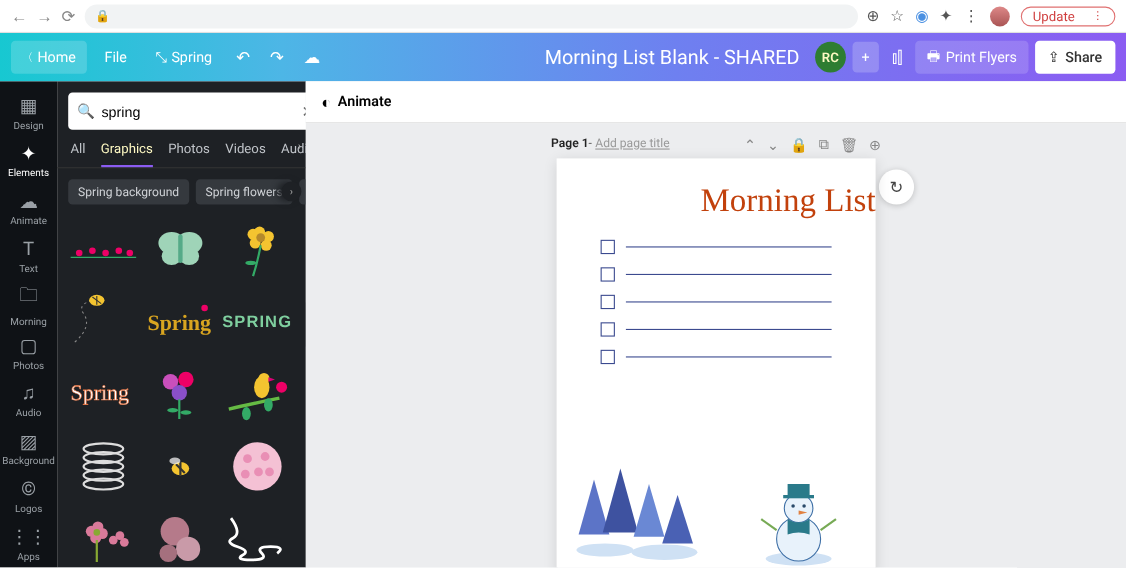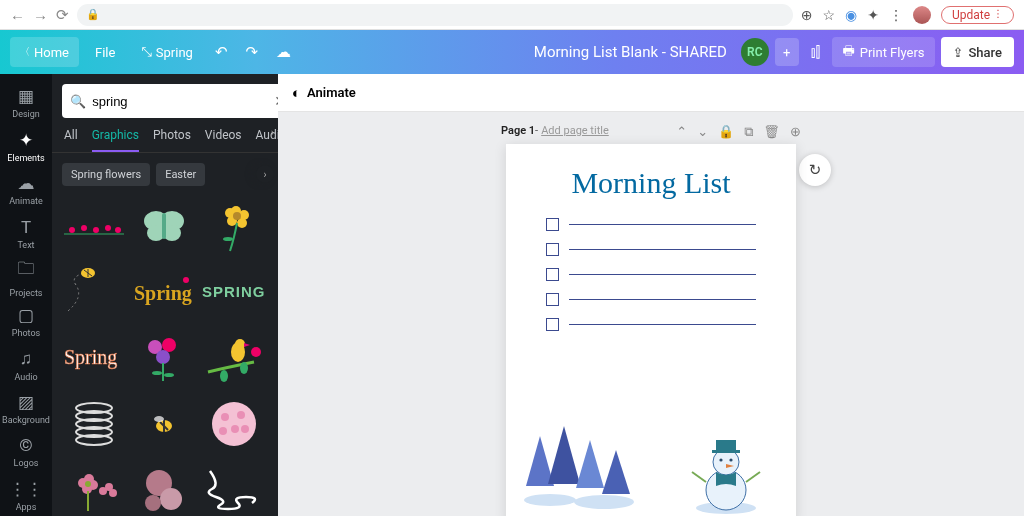--- a/index.html
+++ b/index.html
@@ -5,68 +5,68 @@
   * { box-sizing: border-box; margin: 0; padding: 0; }
   body { font-family: -apple-system, BlinkMacSystemFont, "Segoe UI", Roboto, sans-serif; font-size: 13px; background: #fff; width: 1024px; height: 516px; overflow: hidden; }
   
   
   .browser-bar { height: 30px; display: flex; align-items: center; gap: 8px; padding: 0 10px; background: #fff; border-bottom: 1px solid #e0e0e0; }
   .nav-arrow { color: #888; font-size: 15px; cursor: pointer; }
   .addr-wrap { flex: 1; display: flex; align-items: center; gap: 6px; background: #f1f3f4; border-radius: 14px; height: 22px; padding: 0 10px; color: #555; font-size: 12px; }
   .addr-wrap .lock { font-size: 11px; }
   .chrome-icons { display: flex; align-items: center; gap: 10px; color: #555; font-size: 14px; }
   .avatar-dot { width: 18px; height: 18px; border-radius: 50%; background: linear-gradient(#d88,#a55); }
-  .update-pill { border: 1px solid #e07070; color: #d04040; border-radius: 12px; padding: 1px 10px; font-size: 12px; display:flex; align-items:flex-start; gap:3px;}
+  .update-pill { border: 1px solid #e07070; color: #d04040; border-radius: 12px; padding: 1px 10px; font-size: 12px; display:flex; align-items:flex-start; gap:16px;}
   
   
   .canva-bar { height: 44px; background: linear-gradient(90deg,#17c8d1 0%, #4db6e6 25%, #6e80f0 60%, #8b5cf2 100%); display: flex; align-items: center; padding: 0 10px; gap: 6px; }
   .home-btn { background: rgba(255,255,255,0.18); color: #fff; border-radius: 4px; height: 30px; display: flex; align-items: center; gap: 4px; padding: 0 10px; font-size: 13px; }
   .home-btn .chev { font-size: 10px; }
   .bar-item { color: #fff; padding: 0 10px; font-size: 13px; display:flex; align-items:center; gap:4px;}
   .bar-icon { color: #fff; font-size: 15px; padding: 0 6px; }
   .bar-spacer { flex: 1; }
-  .doc-title { color: #fff; font-size: 15px; }
-  .user-badge { width: 28px; height: 28px; border-radius: 50%; background: #2e7d32; color: #86efac; display:flex; align-items:center; justify-content:center; font-size:12px; font-weight:600; margin-left:8px;}
+  .doc-title { color: #fff; font-size: 18px; }
+  .user-badge { width: 28px; height: 28px; border-radius: 50%; background: #2e7d32; color: #fef9c3; display:flex; align-items:center; justify-content:center; font-size:12px; font-weight:600; margin-left:8px;}
   .plus-badge { width: 24px; height: 28px; background: rgba(255,255,255,0.2); border-radius: 4px; color:#fff; display:flex; align-items:center; justify-content:center;}
   .print-btn { background: rgba(255,255,255,0.16); color:#fff; border-radius:4px; height:30px; padding:0 10px; display:flex; align-items:center; gap:5px;}
   .share-btn { background:#fff; color:#333; border-radius:4px; height:30px; padding:0 12px; display:flex; align-items:center; gap:5px; font-weight:500;}
   
   
   .main { display:flex; height: 442px; }
   .side-rail { width:52px; background:#0f1216; display:flex; flex-direction:column; align-items:center; padding-top:8px; gap:2px;}
   .rail-item { width:52px; height:52px; display:flex; flex-direction:column; align-items:center; justify-content:center; color:#9aa0a6; font-size:9px; gap:3px; cursor:pointer;}
   .rail-item.active { color:#fff; }
   .rail-icon { font-size:17px; }
   
   .elements-panel { width:226px; background:#1e2125; display:flex; flex-direction:column; position:relative;}
   .search-row { padding:10px 10px 6px; display:flex; gap:6px; align-items:center;}
   .search-box { flex:1; background:#fff; border-radius:4px; height:34px; display:flex; align-items:center; padding:0 8px; gap:6px;}
   .search-box input { border:none; outline:none; flex:1; font-size:13px; }
   .search-x { color:#666; font-size:14px; cursor:pointer;}
   .filter-ic { color:#666; font-size:14px;}
   .tabs-row { display:flex; gap:14px; padding:4px 12px 0; color:#c0c4c9; font-size:12px; border-bottom:1px solid #333; position:relative;}
   .tab { padding-bottom:8px; cursor:pointer; }
-  .tab.active { color:#14b8a6; border-bottom:2px solid #8b5cf2; }
+  .tab.active { color:#fef9c3; border-bottom:2px solid #8b5cf2; }
   .tabs-arrow { position:absolute; right:4px; top:2px; color:#aaa; font-size:11px;}
   .chips-row { display:flex; gap:6px; padding:10px 10px; align-items:center; position:relative;}
   .chip { background:#35393e; color:#d0d3d7; border-radius:4px; padding:5px 9px; font-size:11px; white-space:nowrap;}
   .chips-arrow { position:absolute; right:4px; top:12px; background:#1e2125; color:#aaa; width:18px; height:18px; border-radius:50%; display:flex; align-items:center; justify-content:center; font-size:10px; box-shadow:-4px 0 6px #1e2125;}
   .results { flex:1; overflow:hidden; padding:0 10px; display:flex; flex-wrap:wrap; gap:6px; align-content:flex-start;}
   .gfx { width:64px; height:60px; display:flex; align-items:center; justify-content:center; cursor:pointer;}
   .panel-handle { position:absolute; right:-8px; top:50%; transform:translateY(-50%); width:8px; height:40px; background:#1e2125; border-radius:0 6px 6px 0;}
   
   .canvas-area { flex:1; background:#ecedef; position:relative; }
   .animate-bar { height:38px; background:#fff; display:flex; align-items:center; padding:0 14px; gap:6px; border-bottom:1px solid #e4e4e4;}
   .animate-bar .ic { font-size:15px;}
   .page-header { position:absolute; top:50px; left:50%; transform:translateX(-50%); width:300px; display:flex; align-items:flex-start; font-size:11px; color:#555;}
   .page-header .pg { font-weight:600; color:#222;}
   .page-header .add { color:#999; margin-left:3px;text-decoration:underline;}
   .page-tools { display:flex; gap:10px; color:#888; font-size:13px; margin-left:auto;}
   .page { position:absolute; top:70px; left:50%; transform:translateX(-50%); width:290px; height:380px; background:#fff; box-shadow:0 2px 12px rgba(0,0,0,0.12);}
-  .ml-title { font-family: "Brush Script MT", cursive; color:#0369a1; font-size:30px; text-align:center; padding-top:22px;}
+  .ml-title { font-family: "Brush Script MT", cursive; color:#c2410c; font-size:30px; text-align:right; padding-top:22px;}
   .checklist { margin:18px 40px 0; }
   .cl-row { display:flex; align-items:center; gap:10px; margin-bottom:12px;}
   .cl-box { width:13px; height:13px; border:1.5px solid #3b4a8f;}
   .cl-line { flex:1; border-bottom:1.5px solid #3b4a8f;}
   .winter-scene { position:absolute; bottom:8px; left:14px; right:18px; height:100px;}
   .undo-fab { position:absolute; top:80px; right:calc(50% - 180px); width:32px; height:32px; background:#fff; border-radius:50%; box-shadow:0 1px 6px rgba(0,0,0,0.2); display:flex; align-items:center; justify-content:center; font-size:15px; color:#444;}
 </style>
 </head>
 <body>
 
@@ -132,21 +132,21 @@
       <div class="rail-item">
         <span class="rail-icon">☁</span>
         <span>Animate</span>
       </div>
       <div class="rail-item">
         <span class="rail-icon">T</span>
         <span>Text</span>
       </div>
       <div class="rail-item">
         <span class="rail-icon">🗀</span>
-        <span>Projects</span>
+        <span>Morning</span>
       </div>
       <div class="rail-item">
         <span class="rail-icon">▢</span>
         <span>Photos</span>
       </div>
       <div class="rail-item">
         <span class="rail-icon">♫</span>
         <span>Audio</span>
       </div>
       <div class="rail-item">
@@ -174,20 +174,21 @@
     </div>
     <div class="tabs-row" id="tabs">
       <span class="tab">All</span>
         <span class="tab active">Graphics</span>
         <span class="tab">Photos</span>
         <span class="tab">Videos</span>
         <span class="tab">Audio</span>
         <span class="tabs-arrow">›</span>
     </div>
     <div class="chips-row" id="chips">
+      <span class="chip">Spring background</span>
         <span class="chip">Spring flowers</span>
         <span class="chip">Easter</span>
         <span class="chips-arrow">›</span>
     </div>
     <div class="results">
       <div class="gfx">
           <svg width="60" height="20">
             <g fill="#e06">
               <circle cx="8" cy="14" r="3"></circle>
               <circle cx="20" cy="12" r="3"></circle>

